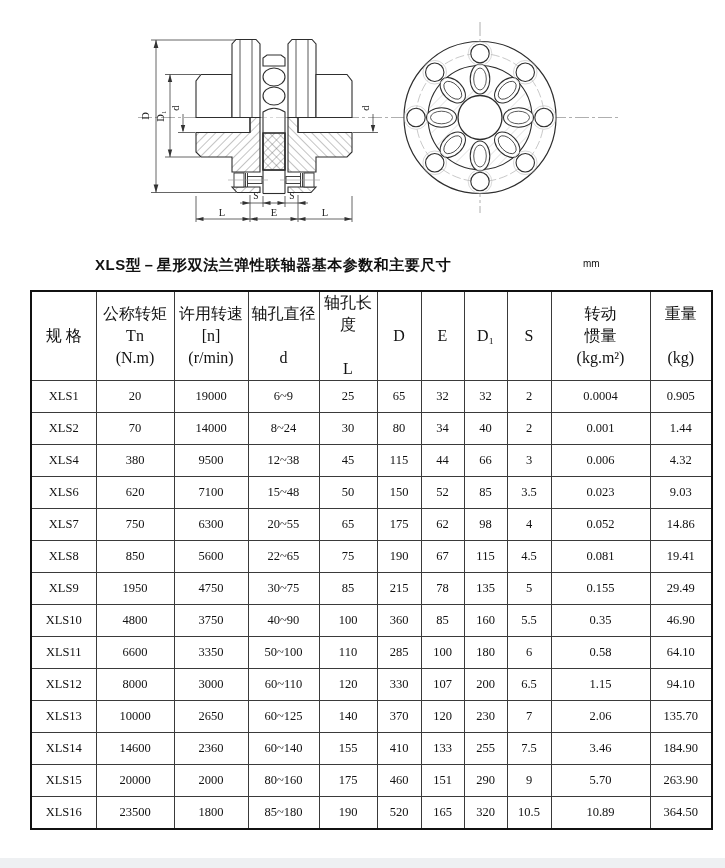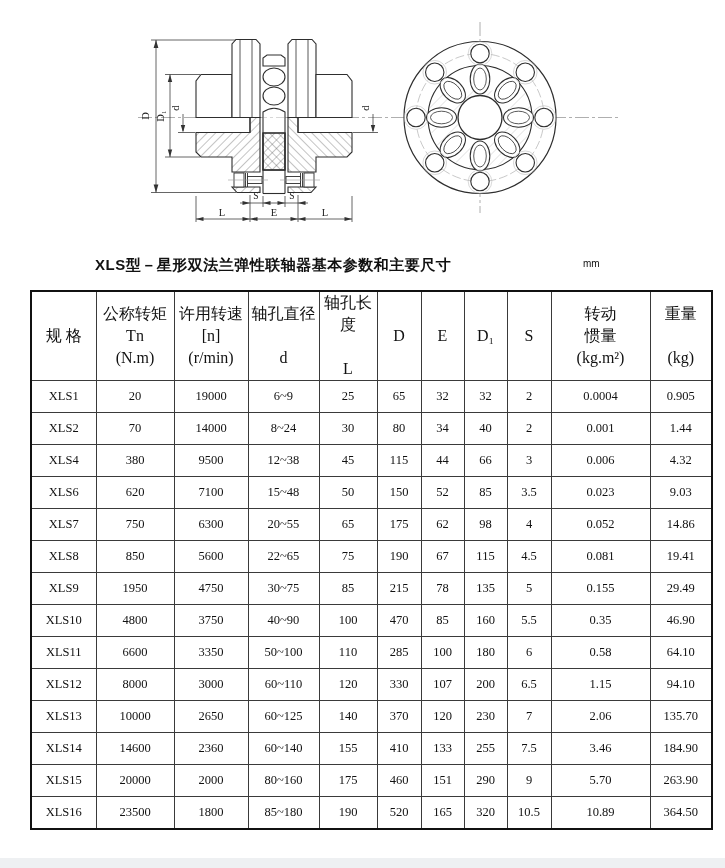--- a/index.html
+++ b/index.html
@@ -403,21 +403,21 @@
           <td>5</td>
           <td>0.155</td>
           <td>29.49</td>
         </tr>
         <tr>
           <td>XLS10</td>
           <td>4800</td>
           <td>3750</td>
           <td>40~90</td>
           <td>100</td>
-          <td>470</td>
+          <td>360</td>
           <td>85</td>
           <td>160</td>
           <td>5.5</td>
           <td>0.35</td>
           <td>46.90</td>
         </tr>
         <tr>
           <td>XLS11</td>
           <td>6600</td>
           <td>3350</td>

